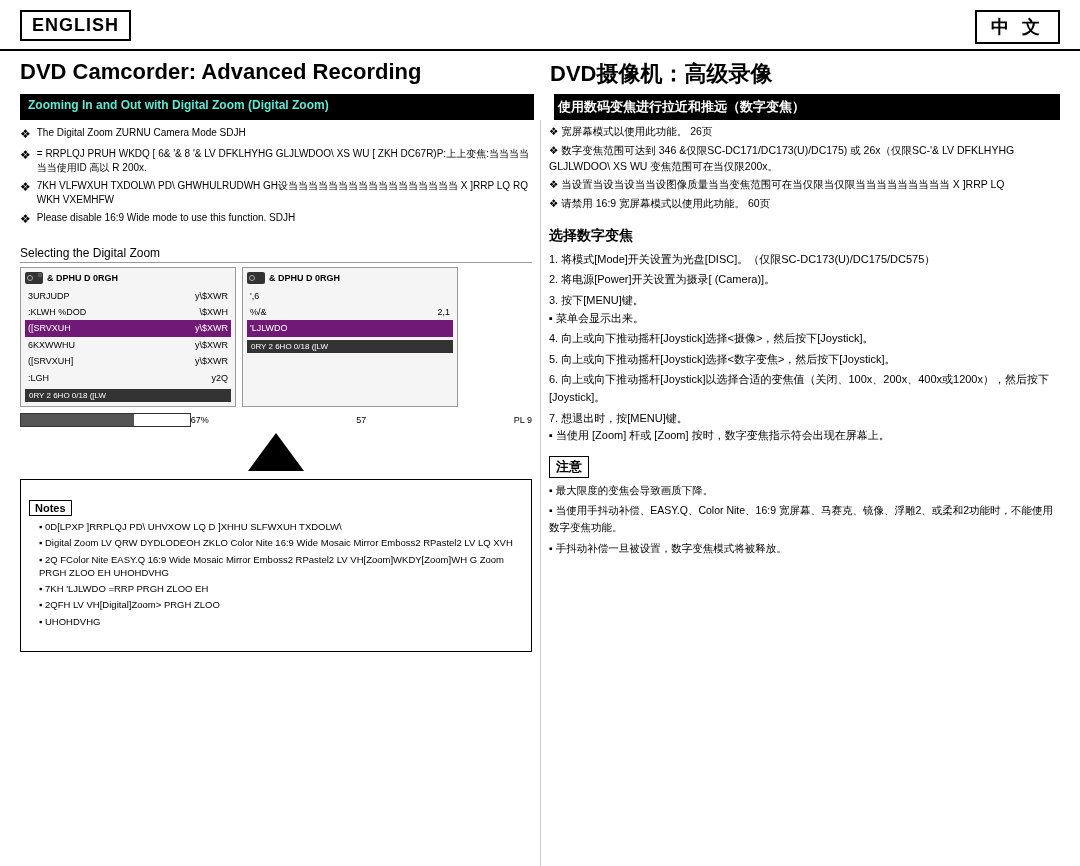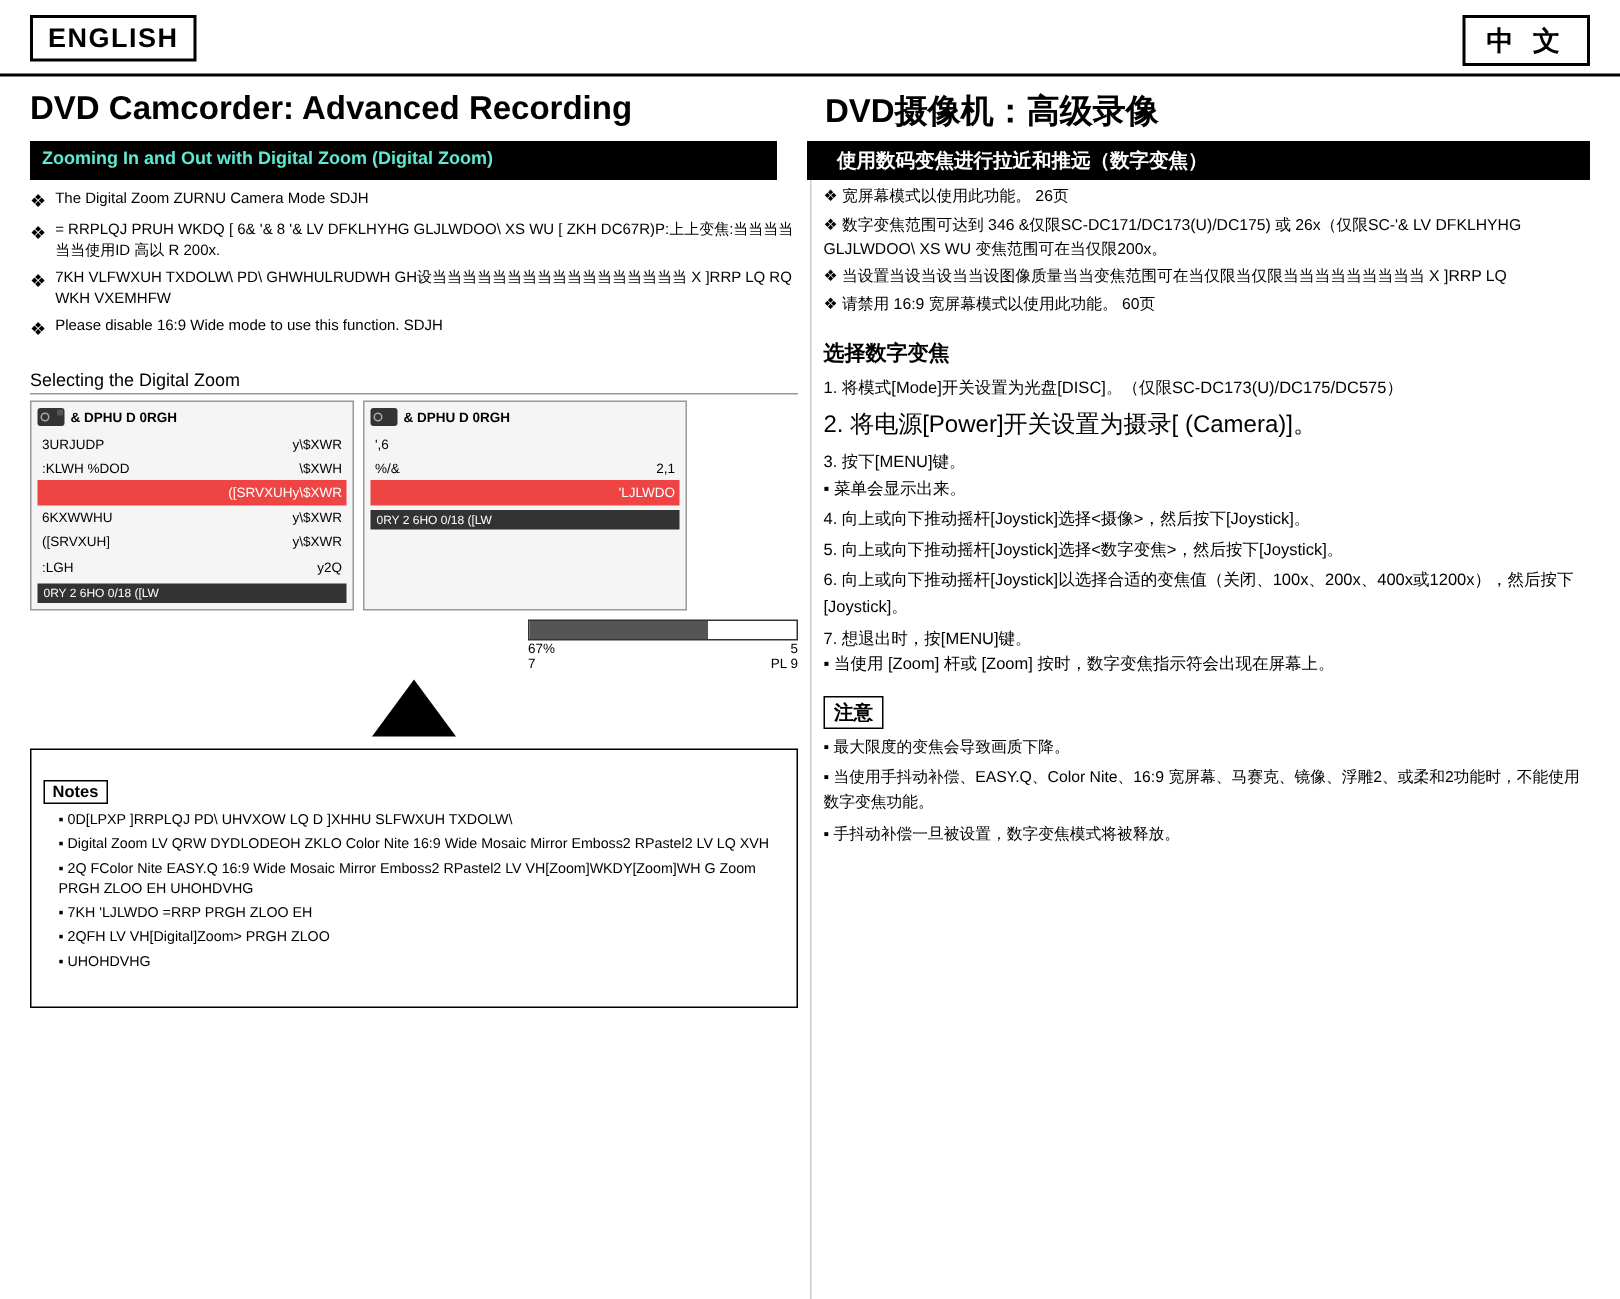--- a/index.html
+++ b/index.html
@@ -72,21 +72,21 @@
       font-weight: bold;
       padding: 4px 8px;
       margin-right: 10px;
     }
     .section-header-right {
       flex: 1;
       background: #000;
       color: #fff;
       font-size: 13px;
       font-weight: bold;
-      padding: 4px 20px;
+      padding: 4px 4px;
       margin-left: 10px;
     }
     
     .bullet-section {
       padding: 6px 0;
     }
     .bullet-item {
       display: flex;
       align-items: flex-start;
       margin-bottom: 4px;
@@ -124,23 +124,22 @@
     .menu-list {
       font-size: 9px;
       line-height: 1.6;
     }
     .menu-row {
       display: flex;
       justify-content: space-between;
       padding: 1px 3px;
     }
     .menu-row.selected {
-      background: #ef4444;
+      background: #701a75;
       color: #fff;
-      justify-content: flex-end;
     }
     .camera-bottom-bar {
       background: #333;
       color: #fff;
       font-size: 8px;
       padding: 2px 4px;
       display: flex;
       justify-content: space-between;
       margin-top: 3px;
     }
@@ -169,22 +168,21 @@
       font-size: 13px;
       font-weight: bold;
       margin: 8px 0 4px 0;
       border: 1px solid #000;
       display: inline-block;
       padding: 1px 6px;
     }
     
     .progress-area {
       display: flex;
-      flex-direction: column;
-      align-items: flex-end;
+      align-items: center;
       margin: 6px 0;
     }
     .progress-bar-outer {
       width: 180px;
       height: 14px;
       border: 1px solid #333;
       background: #fff;
       position: relative;
     }
     .progress-bar-inner {
@@ -362,21 +360,21 @@
           <div style="font-size: 10.5px; line-height: 1.5; margin-bottom: 3px;">❖ 当设置当设当设当当设图像质量当当变焦范围可在当仅限当仅限当当当当当当当当当 X ]RRP LQ</div>
           <div style="font-size: 10.5px; line-height: 1.5; margin-bottom: 3px;">❖ 请禁用 16:9 宽屏幕模式以使用此功能。  60页</div>
         </div>
 
       
       <div class="zh-section-title">选择数字变焦</div>
 
       
       <div id="zh-steps-container">
       <div style="font-size: 11px; line-height: 1.6; margin-bottom: 3px; white-space: pre-line;">1. 将模式[Mode]开关设置为光盘[DISC]。（仅限SC-DC173(U)/DC175/DC575）</div>
-          <div style="font-size: 16px; line-height: 1.6; margin-bottom: 3px; white-space: pre-line;">2. 将电源[Power]开关设置为摄录[ (Camera)]。</div>
+          <div style="font-size: 11px; line-height: 1.6; margin-bottom: 3px; white-space: pre-line;">2. 将电源[Power]开关设置为摄录[ (Camera)]。</div>
           <div style="font-size: 11px; line-height: 1.6; margin-bottom: 3px; white-space: pre-line;">3. 按下[MENU]键。
 ▪ 菜单会显示出来。</div>
           <div style="font-size: 11px; line-height: 1.6; margin-bottom: 3px; white-space: pre-line;">4. 向上或向下推动摇杆[Joystick]选择&lt;摄像&gt;，然后按下[Joystick]。</div>
           <div style="font-size: 11px; line-height: 1.6; margin-bottom: 3px; white-space: pre-line;">5. 向上或向下推动摇杆[Joystick]选择&lt;数字变焦&gt;，然后按下[Joystick]。</div>
           <div style="font-size: 11px; line-height: 1.6; margin-bottom: 3px; white-space: pre-line;">6. 向上或向下推动摇杆[Joystick]以选择合适的变焦值（关闭、100x、200x、400x或1200x），然后按下[Joystick]。</div>
           <div style="font-size: 11px; line-height: 1.6; margin-bottom: 3px; white-space: pre-line;">7. 想退出时，按[MENU]键。
 ▪ 当使用 [Zoom] 杆或 [Zoom] 按时，数字变焦指示符会出现在屏幕上。</div>
         </div>
 
       

